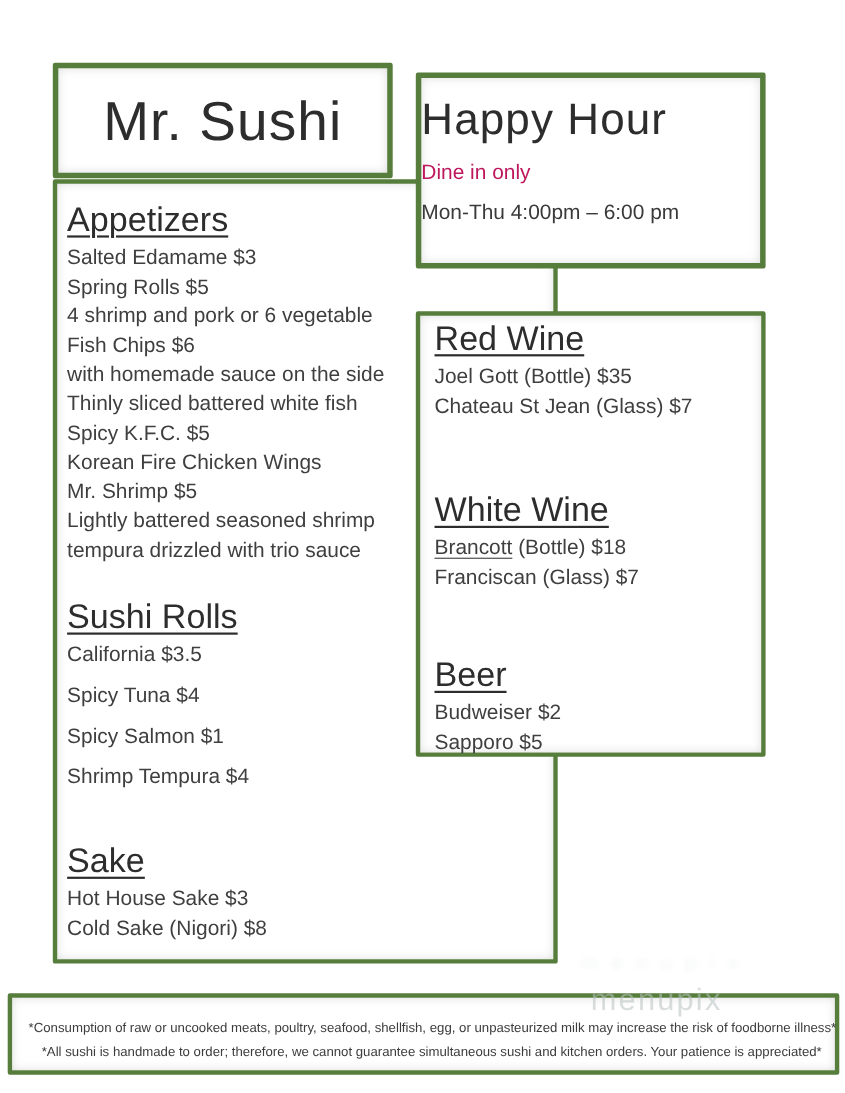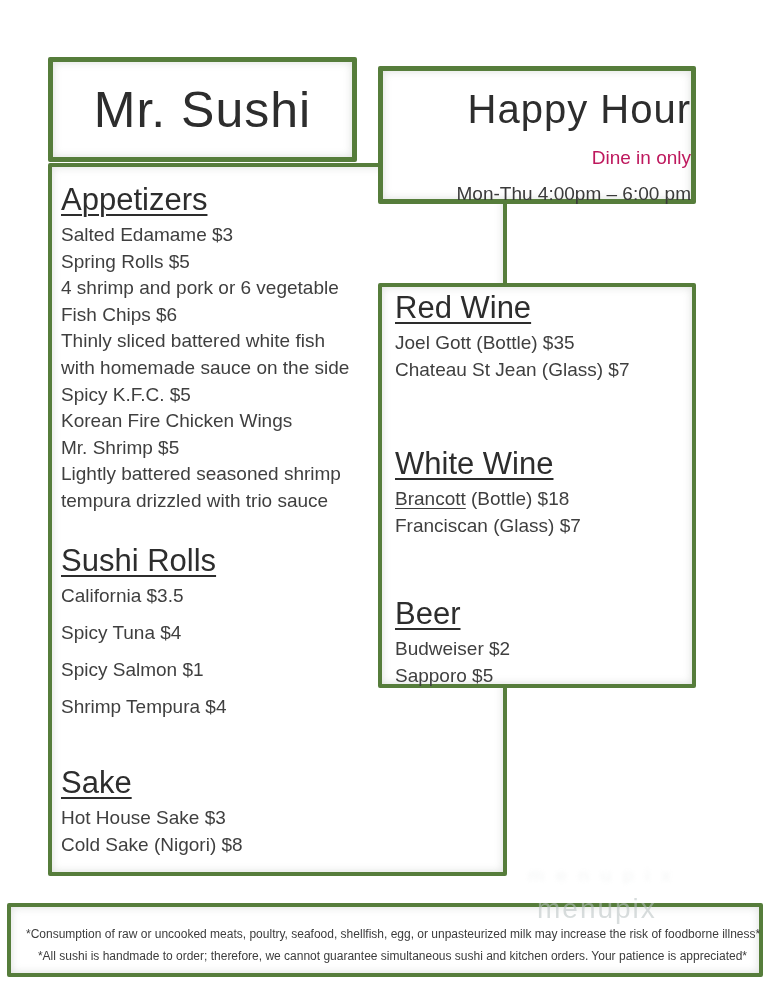--- a/index.html
+++ b/index.html
@@ -31,23 +31,23 @@
     z-index: 3;
   }
   .title-box .title-text {
     font-size: 50px;
     letter-spacing: 1px;
     color: #2d2d2d;
     white-space: nowrap;
   }
   
   .happy-box {
-    left: 378px; top: 66px; width: 318px; height: 138px;
+    left: 378px; top: 66px; width: 318px; height: 178px;
     border-width: 5px;
-    text-align: right;
+    text-align: left;
     padding-top: 16px;
     z-index: 3;
   }
   .happy-title {
     font-size: 40px;
     letter-spacing: 1px;
     color: #2d2d2d;
     line-height: 44px;
   }
   .happy-sub1 { margin-top: 16px; font-size: 19px; color: #be185d; }
@@ -142,22 +142,22 @@
   </div>
 
   <div class="gbox left-box">
 
     <section>
       <h2 class="sec-h">Appetizers</h2>
       <div class="item">Salted Edamame $3</div>
       <div class="item">Spring Rolls $5</div>
       <div class="item">4 shrimp and pork or 6 vegetable</div>
       <div class="item">Fish Chips $6</div>
+      <div class="item">with homemade sauce on the side</div>
       <div class="item">Thinly sliced battered white fish</div>
-      <div class="item">with homemade sauce on the side</div>
       <div class="item">Spicy K.F.C. $5</div>
       <div class="item">Korean Fire Chicken Wings</div>
       <div class="item">Mr. Shrimp $5</div>
       <div class="item">Lightly battered seasoned shrimp</div>
       <div class="item">tempura drizzled with trio sauce</div>
     </section>
 
     <section class="sec-rolls">
       <h2 class="sec-h">Sushi Rolls</h2>
       <div class="item spaced">California $3.5</div>

